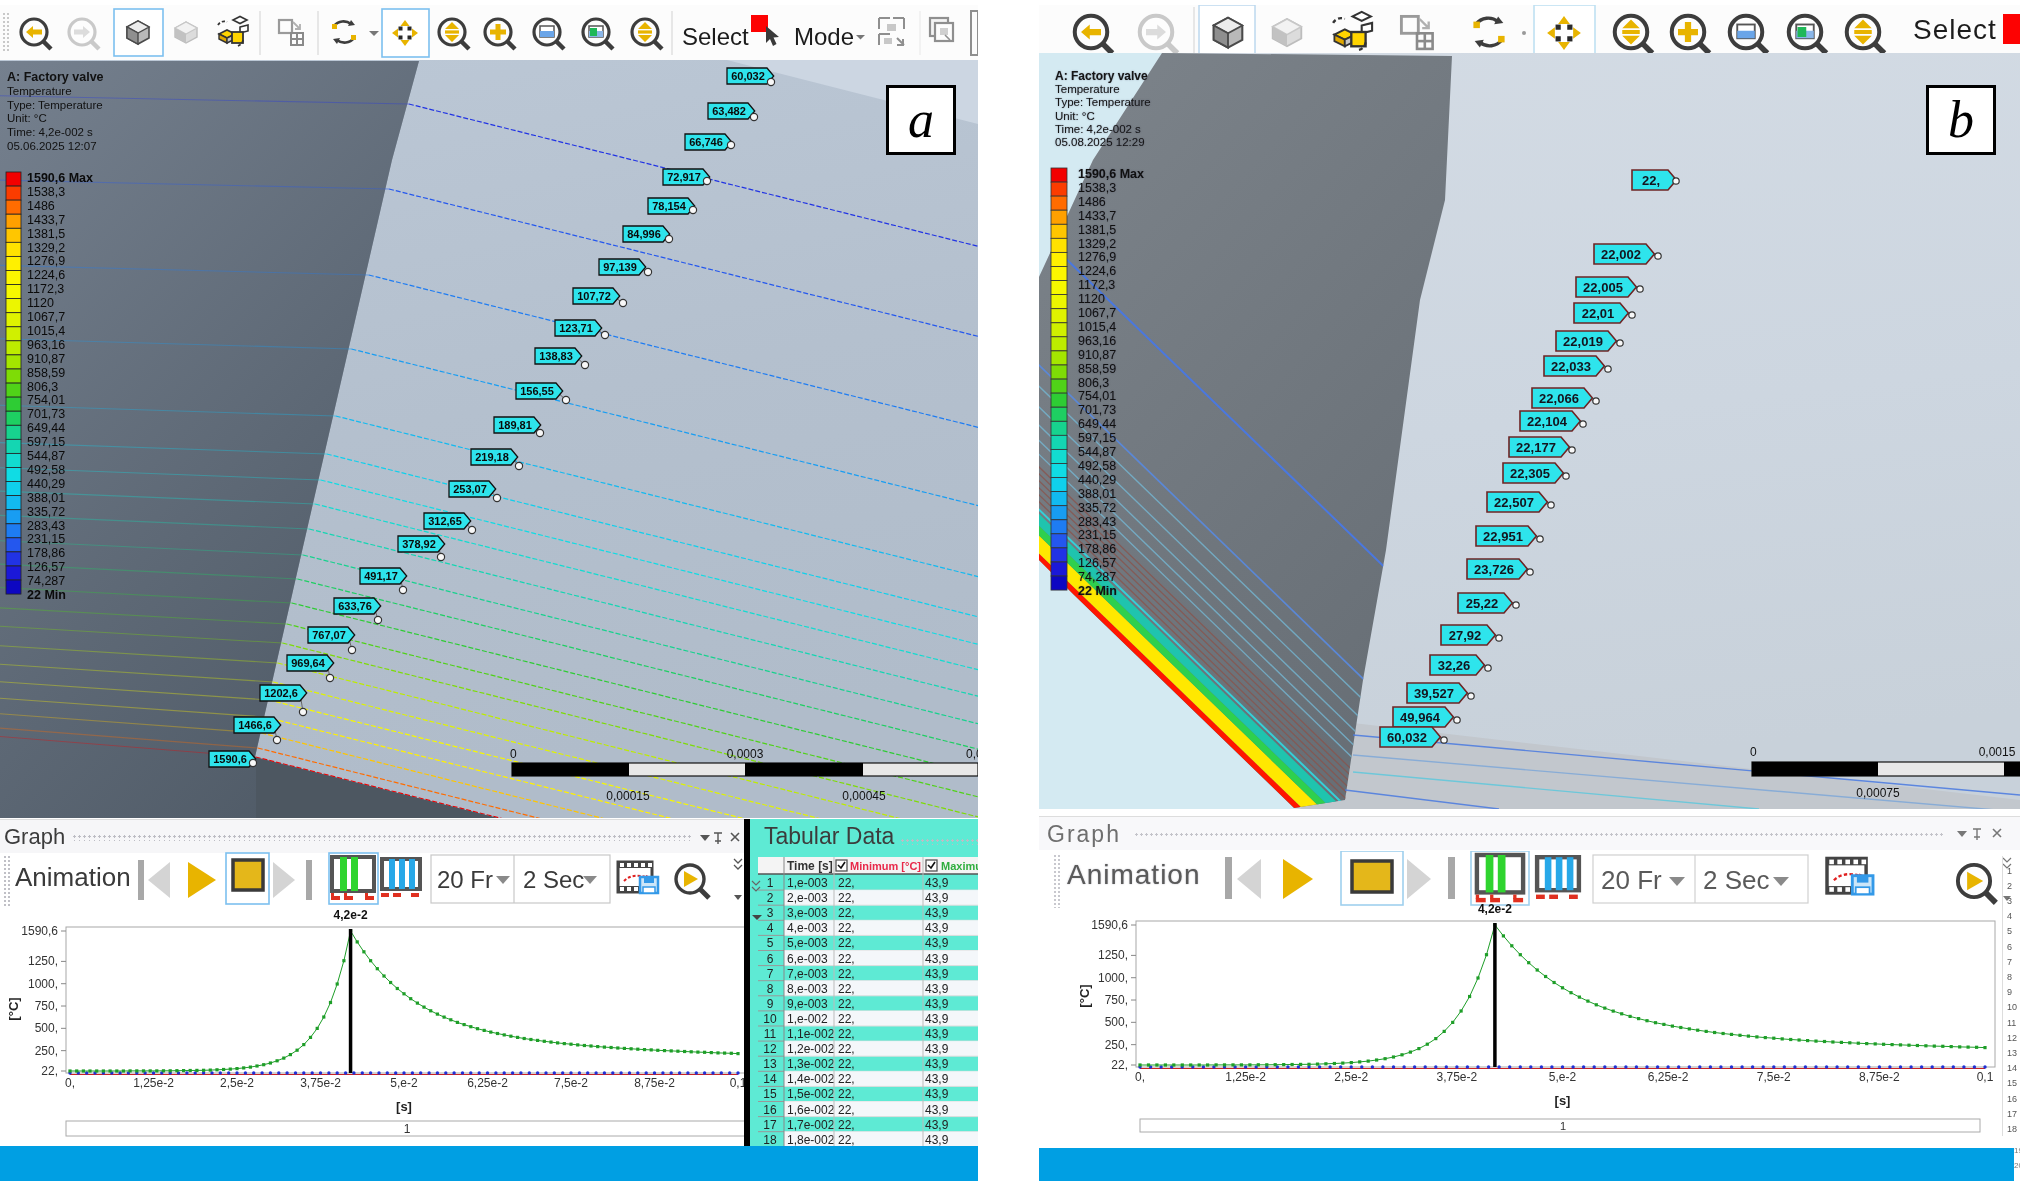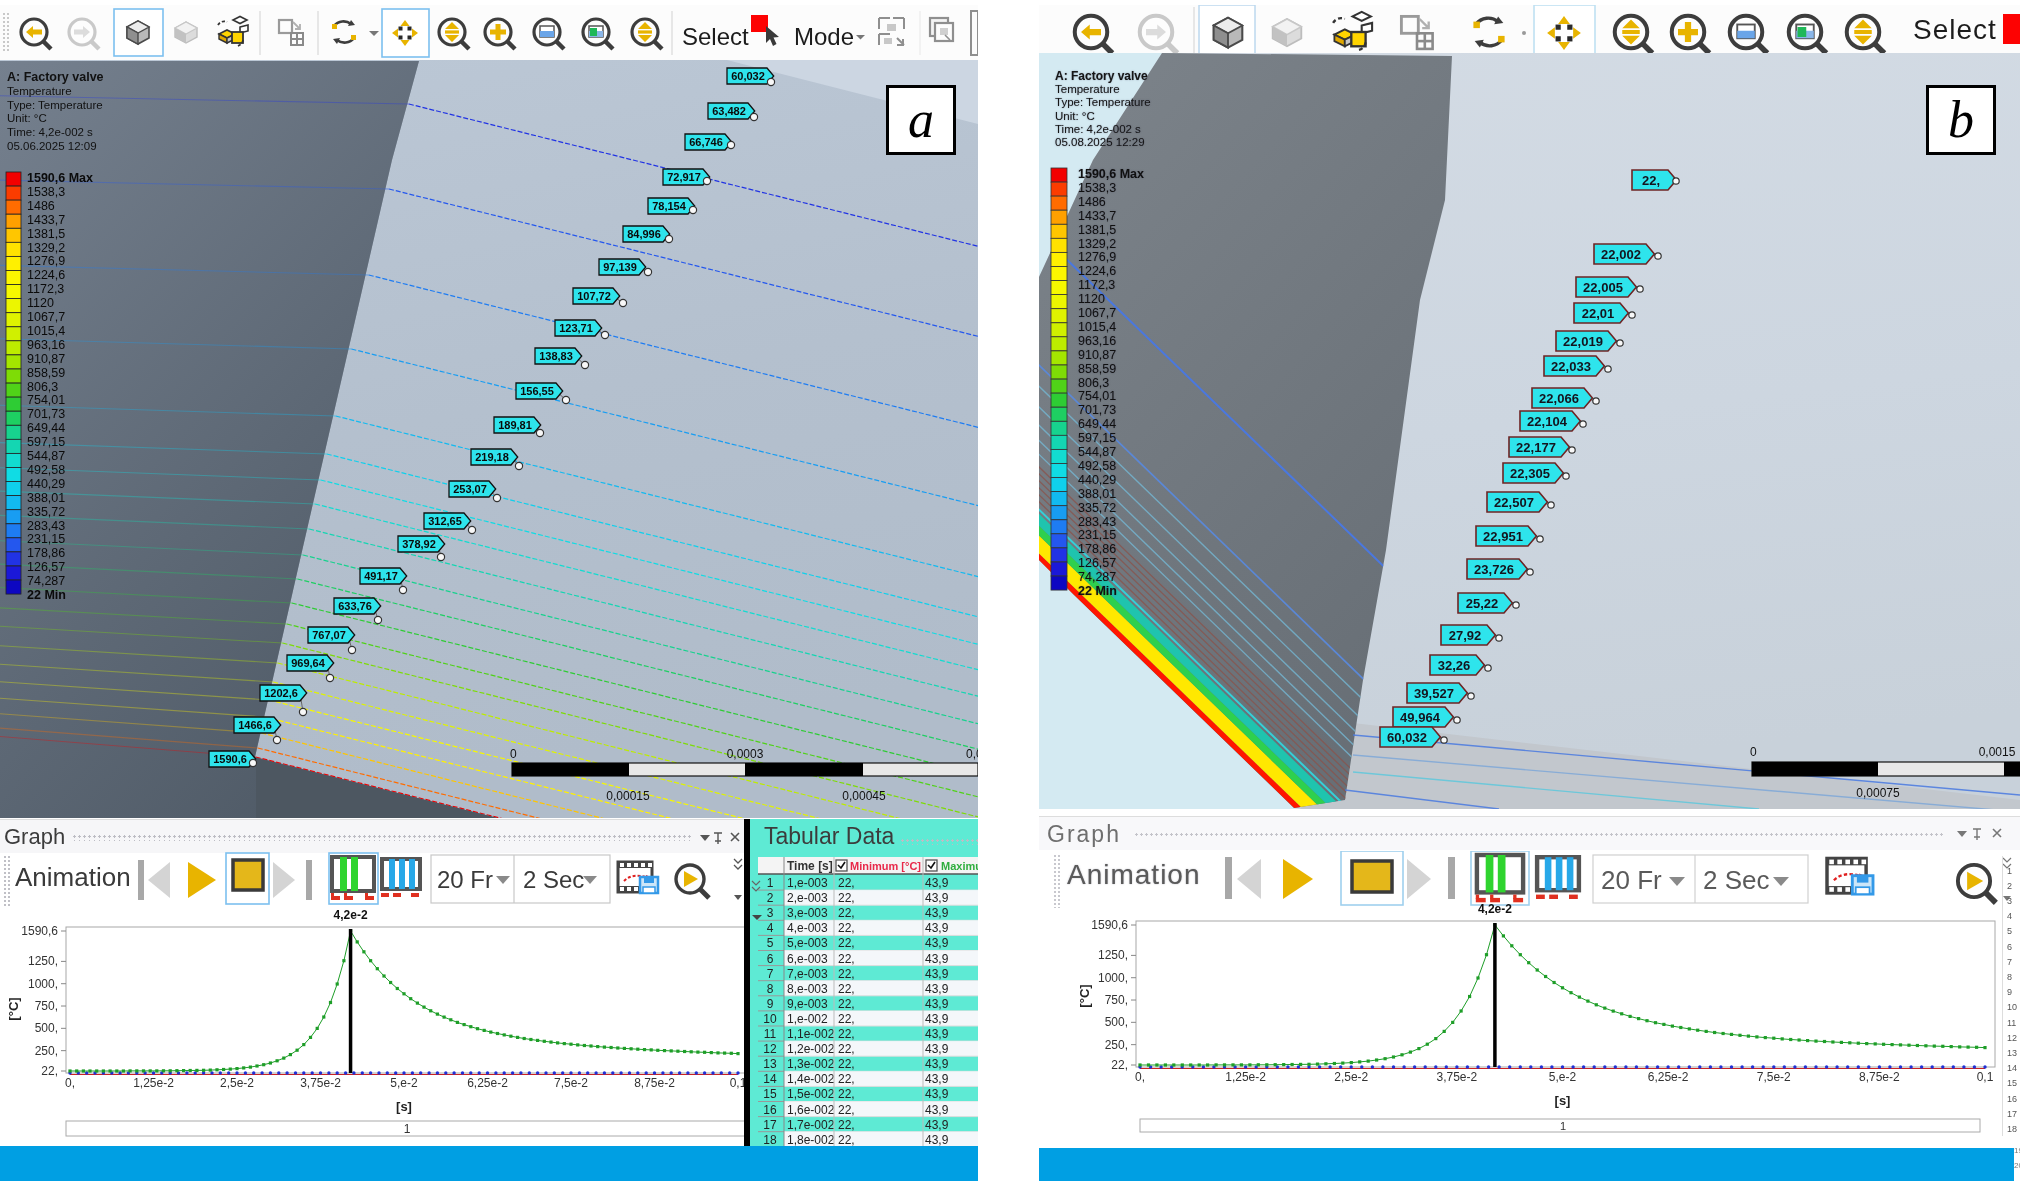--- a/index.html
+++ b/index.html
@@ -283,21 +283,21 @@
     <line x1="255.7" y1="697" x2="978" y2="877.6" stroke="#f20000" stroke-width="1.2" stroke-dasharray="5 2"></line>
 <polygon points="0,1 419,1 392,100 300,500 255,697 497,758 0,758" fill="url(#slabA)" opacity="0.38"></polygon>
 <polygon points="256,698 498,758 256,758" fill="#4d5761"></polygon>
 </svg>
 <div class="abs" style="left:7px;top:71px;color:#111;font-size:11.5px;line-height:13.8px">
     <div style="font-weight:bold;font-size:12.5px">A: Factory valve</div>
     <div>Temperature</div>
     <div>Type: Temperature</div>
     <div>Unit: °C</div>
     <div>Time: 4,2e-002 s</div>
-    <div>05.06.2025 12:09</div>
+    <div>05.06.2025 12:07</div>
   </div>
 <svg class="abs" style="left:0;top:168px" width="200" height="440" viewBox="0 0 200 440">
     <rect x="6" y="4" width="15" height="14.07" fill="#f20000" stroke="#222" stroke-width="0.8"></rect>
     <rect x="6" y="18.1" width="15" height="14.07" fill="#fb3c00" stroke="#222" stroke-width="0.8"></rect>
     <rect x="6" y="32.1" width="15" height="14.07" fill="#ff6c00" stroke="#222" stroke-width="0.8"></rect>
     <rect x="6" y="46.2" width="15" height="14.07" fill="#ffa000" stroke="#222" stroke-width="0.8"></rect>
     <rect x="6" y="60.3" width="15" height="14.07" fill="#ffc600" stroke="#222" stroke-width="0.8"></rect>
     <rect x="6" y="74.3" width="15" height="14.07" fill="#ffe200" stroke="#222" stroke-width="0.8"></rect>
     <rect x="6" y="88.4" width="15" height="14.07" fill="#fff000" stroke="#222" stroke-width="0.8"></rect>
     <rect x="6" y="102.5" width="15" height="14.07" fill="#fcf600" stroke="#222" stroke-width="0.8"></rect>

